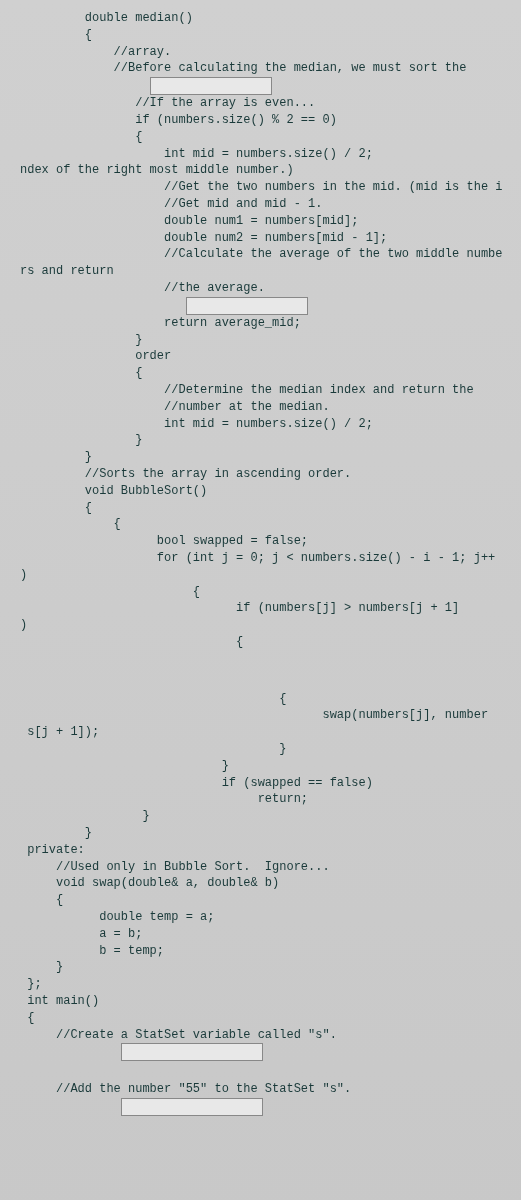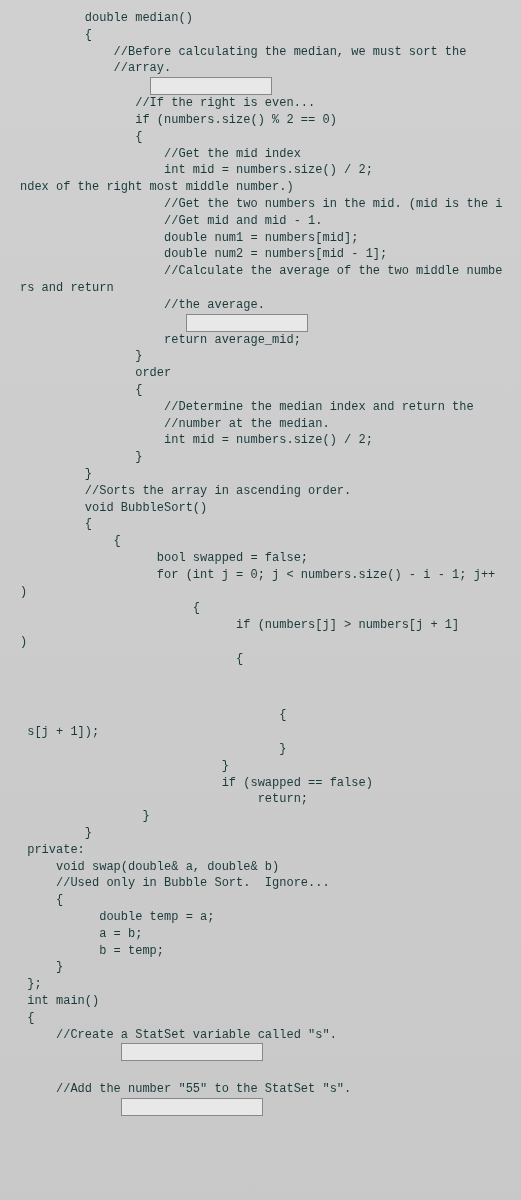--- a/index.html
+++ b/index.html
@@ -33,28 +33,27 @@
   .input-box.wide {
     width: 140px;
   }
 </style>
 </head>
 <body>
 
 <div class="page">
   <div class="line">         double median()</div>
   <div class="line">         {</div>
+  <div class="line">             //array.</div>
   <div class="line">             //Before calculating the median, we must sort the</div>
-  <div class="line">             //array.</div>
   <div class="line">                  <span class="input-box"></span></div>
   <div class="line"></div>
-  <div class="line">                //If the right is even...</div>
+  <div class="line">                //If the array is even...</div>
   <div class="line">                if (numbers.size() % 2 == 0)</div>
   <div class="line">                {</div>
-  <div class="line">                    //Get the mid index</div>
   <div class="line">                    int mid = numbers.size() / 2;</div>
   <div class="line"></div>
   <div class="line">ndex of the right most middle number.)</div>
   <div class="line">                    //Get the two numbers in the mid. (mid is the i</div>
   <div class="line">                    //Get mid and mid - 1.</div>
   <div class="line">                    double num1 = numbers[mid];</div>
   <div class="line">                    double num2 = numbers[mid - 1];</div>
   <div class="line"></div>
   <div class="line">                    //Calculate the average of the two middle numbe</div>
   <div class="line">rs and return</div>
@@ -78,32 +77,33 @@
   <div class="line">             {</div>
   <div class="line">                   bool swapped = false;</div>
   <div class="line">                   for (int j = 0; j &lt; numbers.size() - i - 1; j++</div>
   <div class="line">)</div>
   <div class="line">                        {</div>
   <div class="line">                              if (numbers[j] &gt; numbers[j + 1]</div>
   <div class="line">)</div>
   <div class="line">                              {</div>
   <div style="height:40px"></div>
   <div class="line">                                    {</div>
+  <div class="line">                                          swap(numbers[j], number</div>
   <div class="line"> s[j + 1]);</div>
   <div class="line">                                    }</div>
   <div class="line">                            }</div>
   <div class="line"></div>
   <div class="line">                            if (swapped == false)</div>
   <div class="line">                                 return;</div>
   <div class="line">                 }</div>
   <div class="line">         }</div>
   <div class="line"></div>
   <div class="line"> private:</div>
+  <div class="line">     //Used only in Bubble Sort.  Ignore...</div>
   <div class="line">     void swap(double&amp; a, double&amp; b)</div>
-  <div class="line">     //Used only in Bubble Sort.  Ignore...</div>
   <div class="line">     {</div>
   <div class="line">           double temp = a;</div>
   <div class="line">           a = b;</div>
   <div class="line">           b = temp;</div>
   <div class="line">     }</div>
   <div class="line"> };</div>
   <div class="line"></div>
   <div class="line"> int main()</div>
   <div class="line"> {</div>
   <div class="line">     //Create a StatSet variable called "s".</div>

